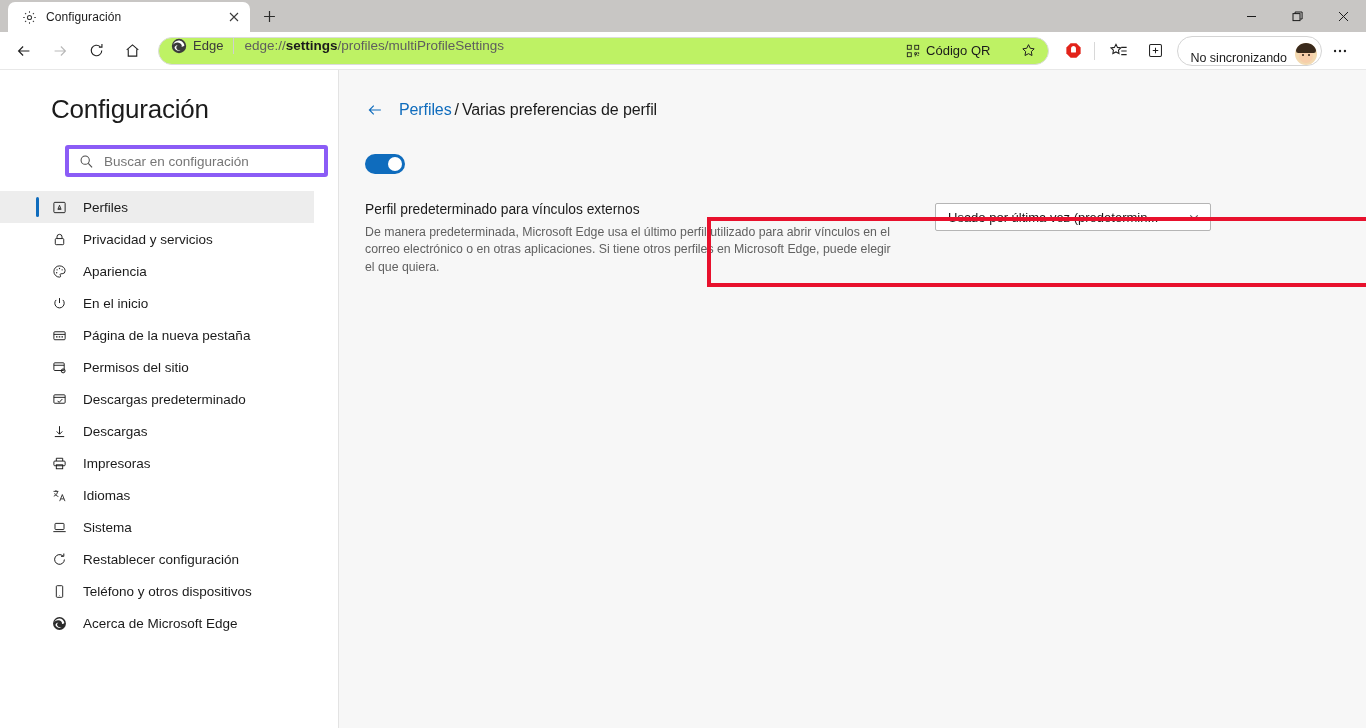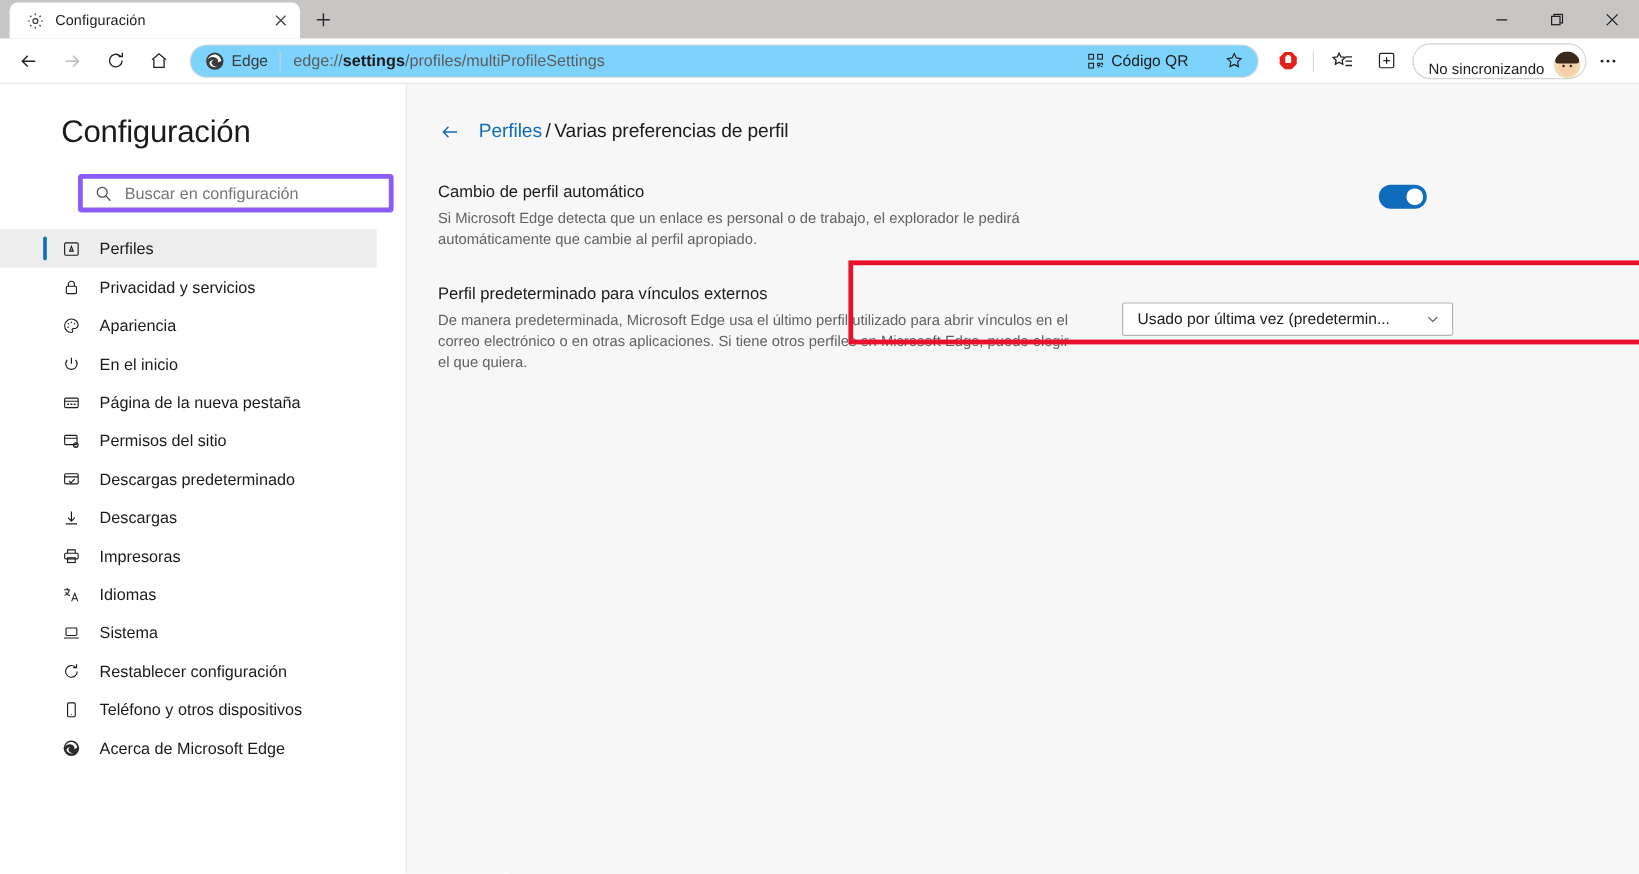--- a/index.html
+++ b/index.html
@@ -90,25 +90,25 @@
     border-radius: 4px;
     color: #202020;
     flex: 0 0 auto;
   }
   .tb-btn.disabled { color: #b9b9b9; }
 
   .omnibox {
     flex: 1 1 auto;
     height: 28px;
     margin: 0 7px 0 8px;
-    background: #7dd3fc;
+    background: #bef264;
     border: 1px solid #dcdcdc;
     border-radius: 14px;
     display: flex;
-    align-items: center;
+    align-items: flex-start;
     padding: 0 6px 0 12px;
     min-width: 0;
   }
   .omni-brand {
     display: flex; align-items: center; gap: 6px;
     flex: 0 0 auto;
   }
   .omni-brand-text {
     font-size: 13px; color: #3b3b3b;
   }
@@ -359,21 +359,21 @@
     flex: 0 0 auto;
     width: 276px; height: 28px;
     border: 1px solid #b5b5b5;
     background: #ffffff;
     border-radius: 2px;
     display: flex;
     align-items: center;
     justify-content: space-between;
     padding: 0 10px 0 12px;
     margin-right: 28px;
-    margin-top: 15px;
+    margin-top: 1px;
   }
   .select-value {
     font-size: 13px;
     color: #1b1b1b;
     white-space: nowrap;
     overflow: hidden;
     text-overflow: ellipsis;
   }
   .chev { color: #5a5a5a; flex: 0 0 12px; display: flex; }
 
@@ -679,24 +679,20 @@
         <svg width="18" height="18" viewBox="0 0 20 20" stroke="currentColor" stroke-width="1.3" fill="none">
           <path d="M16.5 10H3.8M8.6 5.2L3.8 10l4.8 4.8"></path>
         </svg>
       </span>
       <span class="crumb-text"><span class="crumb-link">Perfiles</span><span class="crumb-sep">/</span><span>Varias preferencias de perfil</span></span>
     </div>
 
     <div class="settings-row">
 
       <div class="row-block">
-        <div class="row-texts">
-          <div class="row-title">Cambio de perfil automático</div>
-          <div class="row-desc">Si Microsoft Edge detecta que un enlace es personal o de trabajo, el explorador le pedirá automáticamente que cambie al perfil apropiado.</div>
-        </div>
         <div class="toggle">
           <span class="knob"></span>
         </div>
       </div>
 
       <div class="row-block sec2">
         <div class="row-texts">
           <div class="row-title">Perfil predeterminado para vínculos externos</div>
           <div class="row-desc wide">De manera predeterminada, Microsoft Edge usa el último perfil utilizado para abrir vínculos en el correo electrónico o en otras aplicaciones. Si tiene otros perfiles en Microsoft Edge, puede elegir el que quiera.</div>
         </div>

